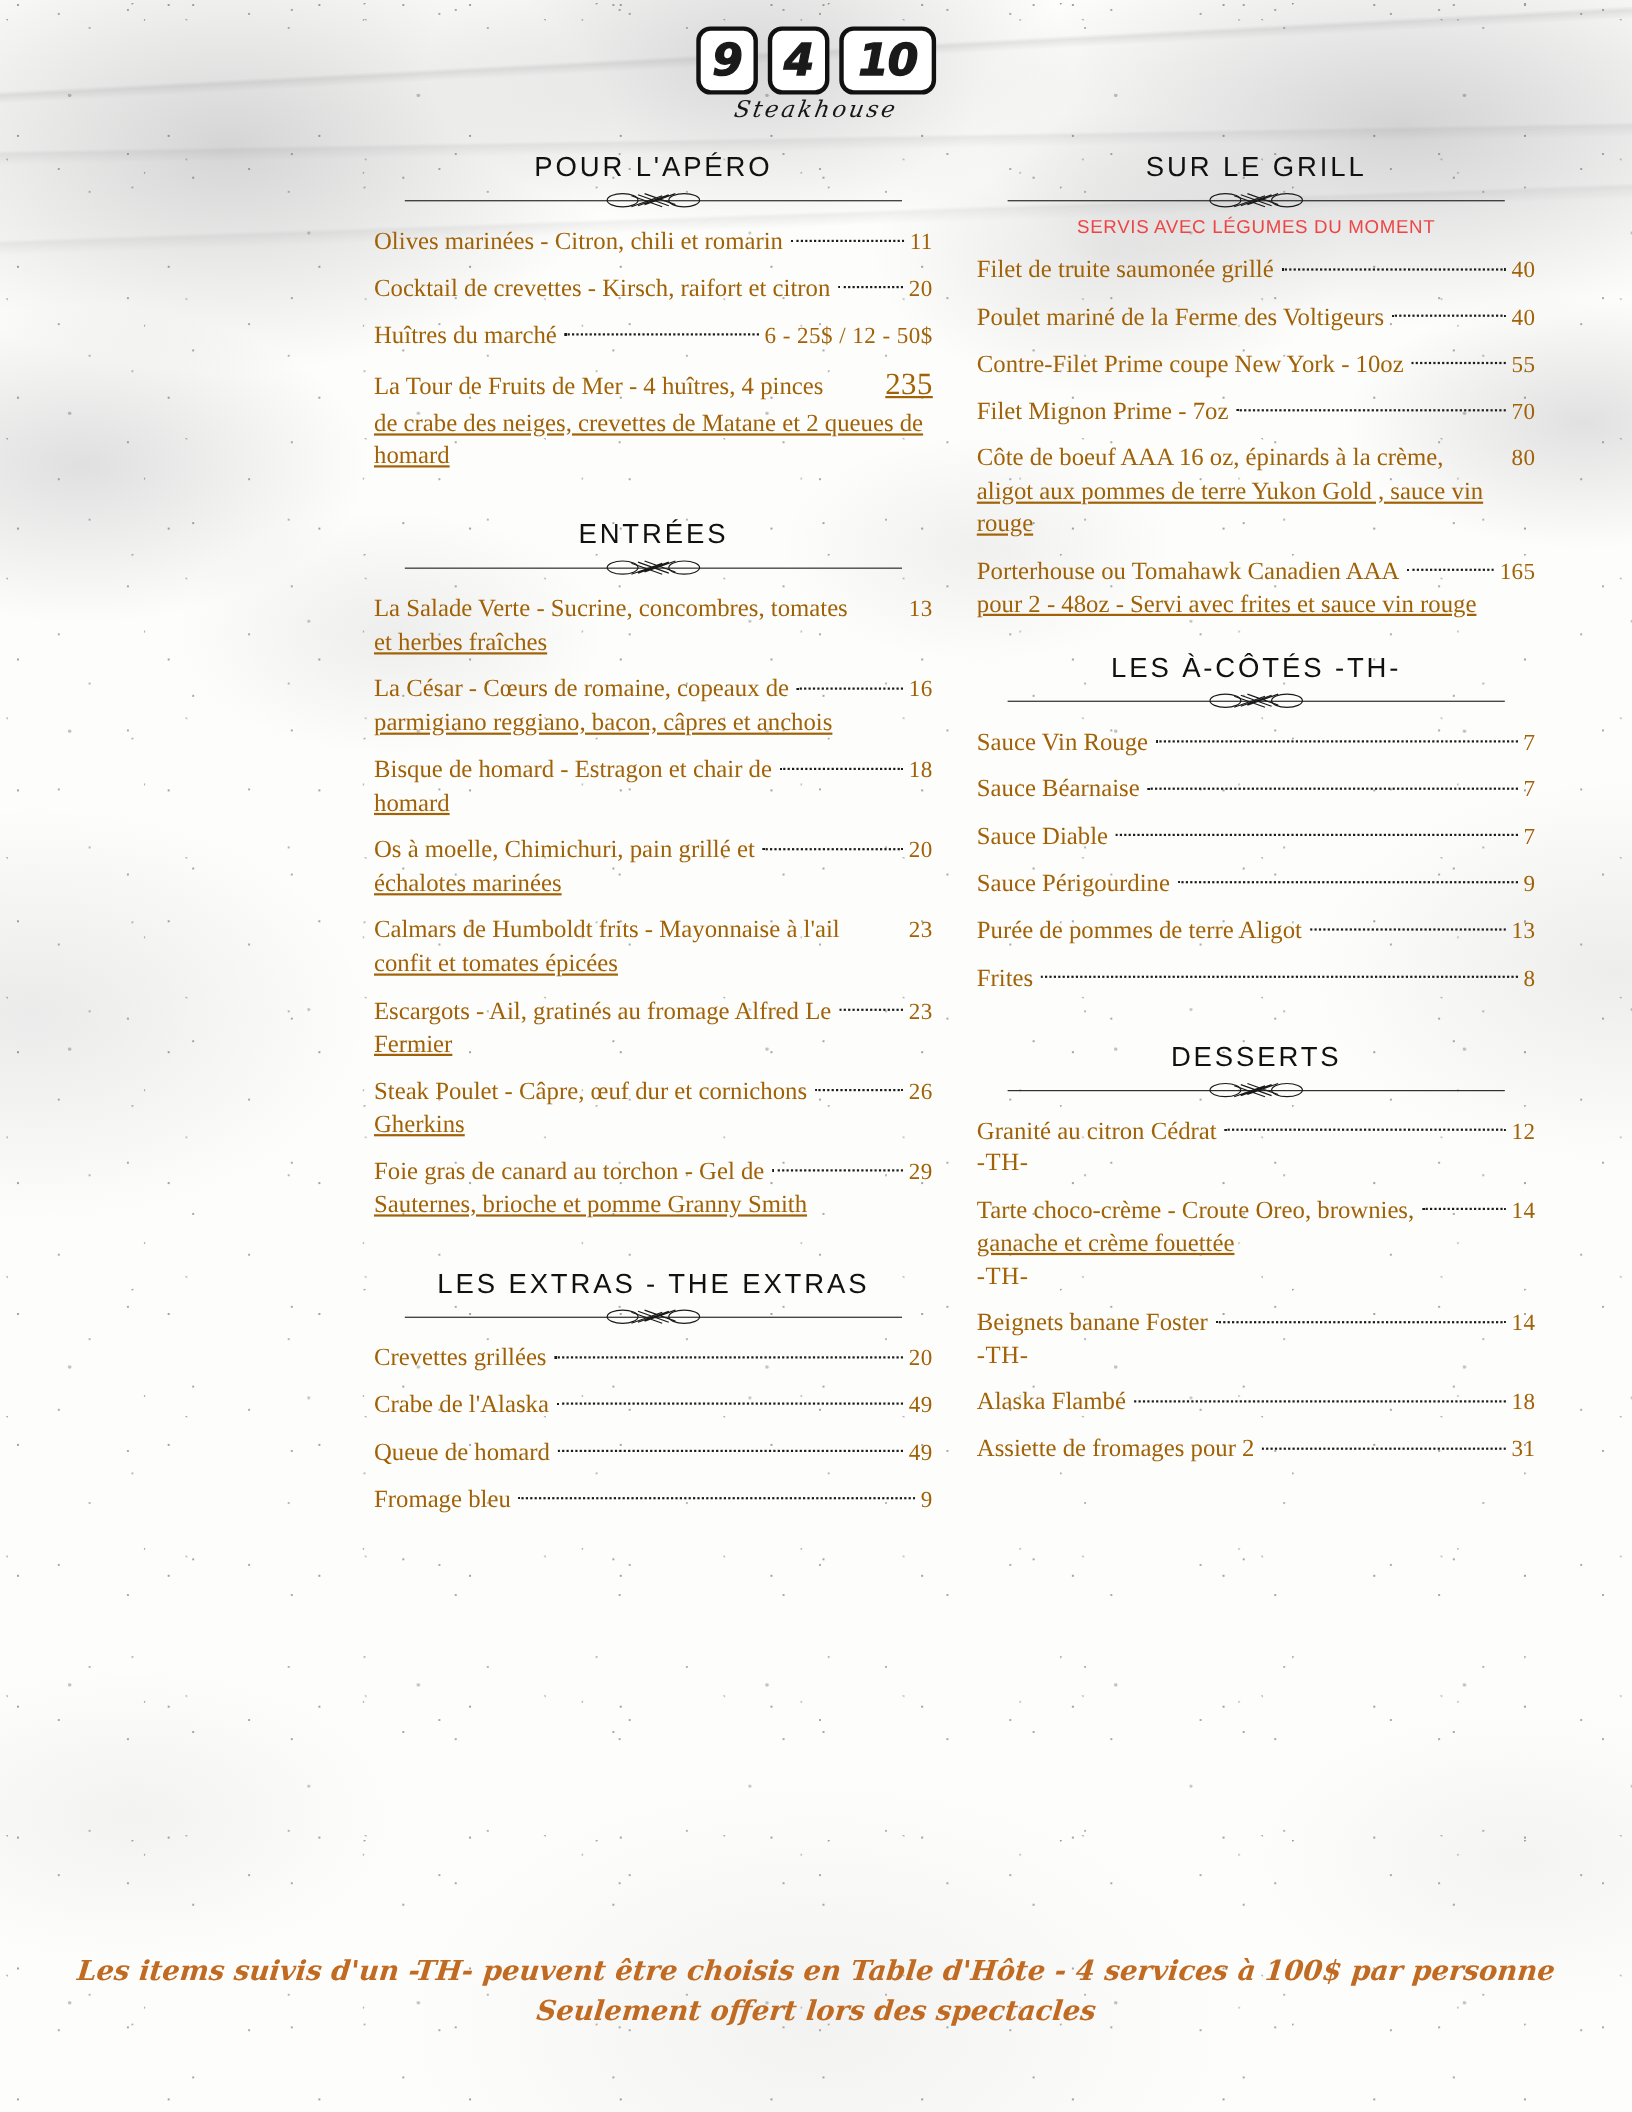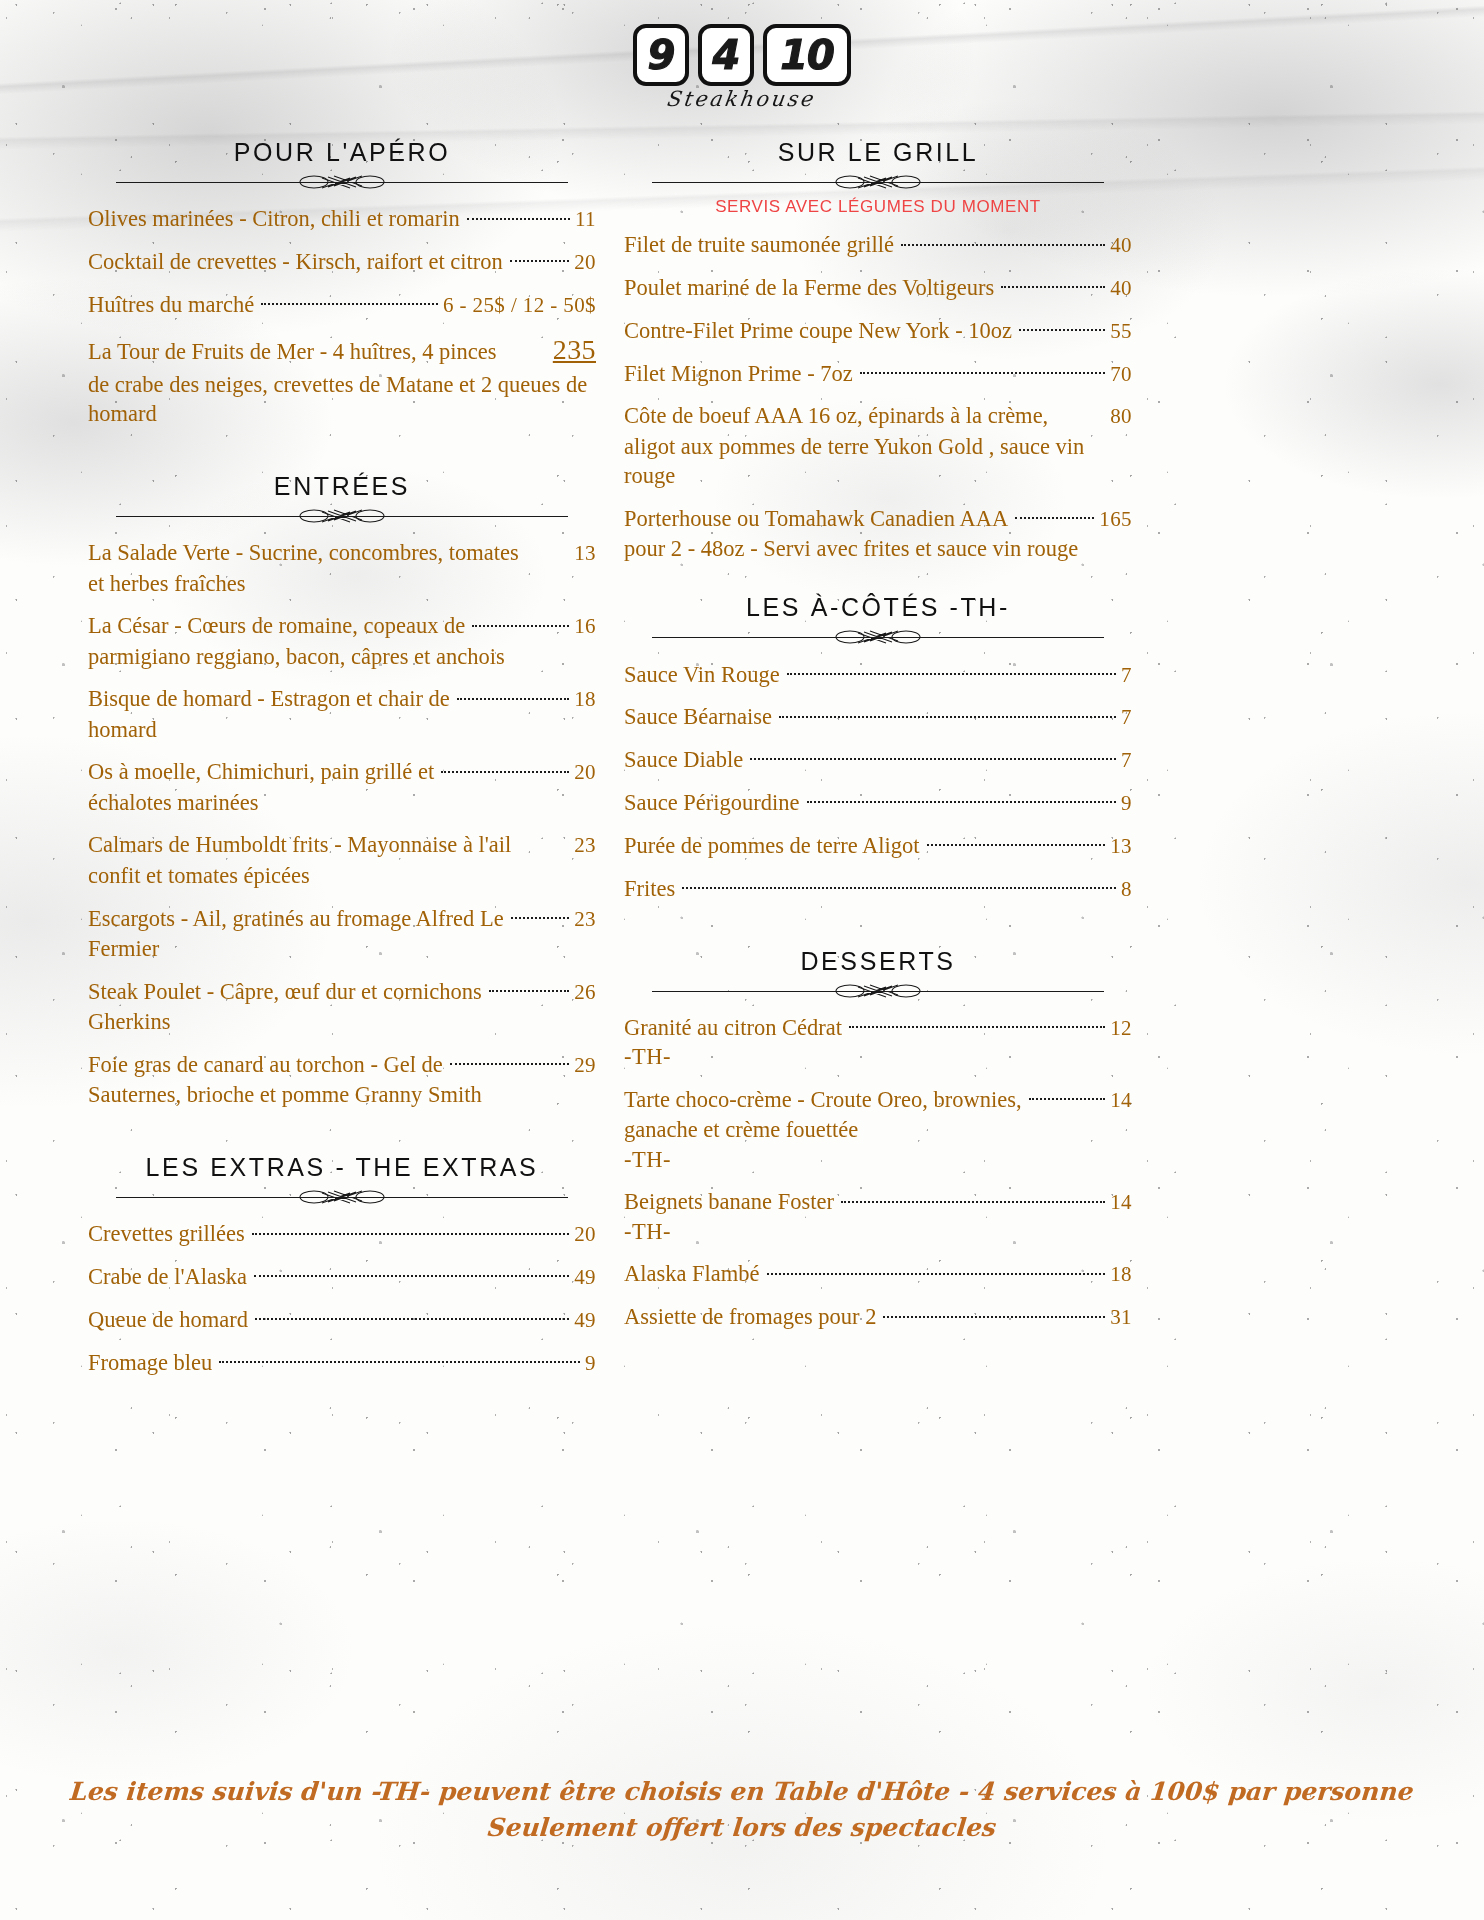--- a/index.html
+++ b/index.html
@@ -124,22 +124,23 @@
     transform: skewX(-10deg);
   }
 
   
   #columns {
     position: absolute;
     top: 138px;
     left: 88px;
     width: 1308px;
     display: flex;
-    gap: 28px;
+    gap: 40px;
     z-index: 4;
+    justify-content: flex-end;
   }
   .col { width: 508px; }
   .col-right { margin-top: 0px; }
 
   
   .section { margin-bottom: 4px; }
   .sec-title {
     text-align: center;
     font-family: "Liberation Sans", sans-serif;
     font-weight: 300;
@@ -212,20 +213,21 @@
   .item-price {
     flex: 0 0 auto;
     white-space: nowrap;
     font-size: 21px;
     letter-spacing: 0.4px;
   }
   .item-price.big { font-size: 28px; text-decoration: underline; }
   .item-desc {
     display: block;
     margin-top: 1px;
+    text-decoration: underline;
   }
   .item-th {
     display: block;
     margin-top: 0px;
     letter-spacing: 0.5px;
   }
 
   
   #footer {
     position: absolute;

